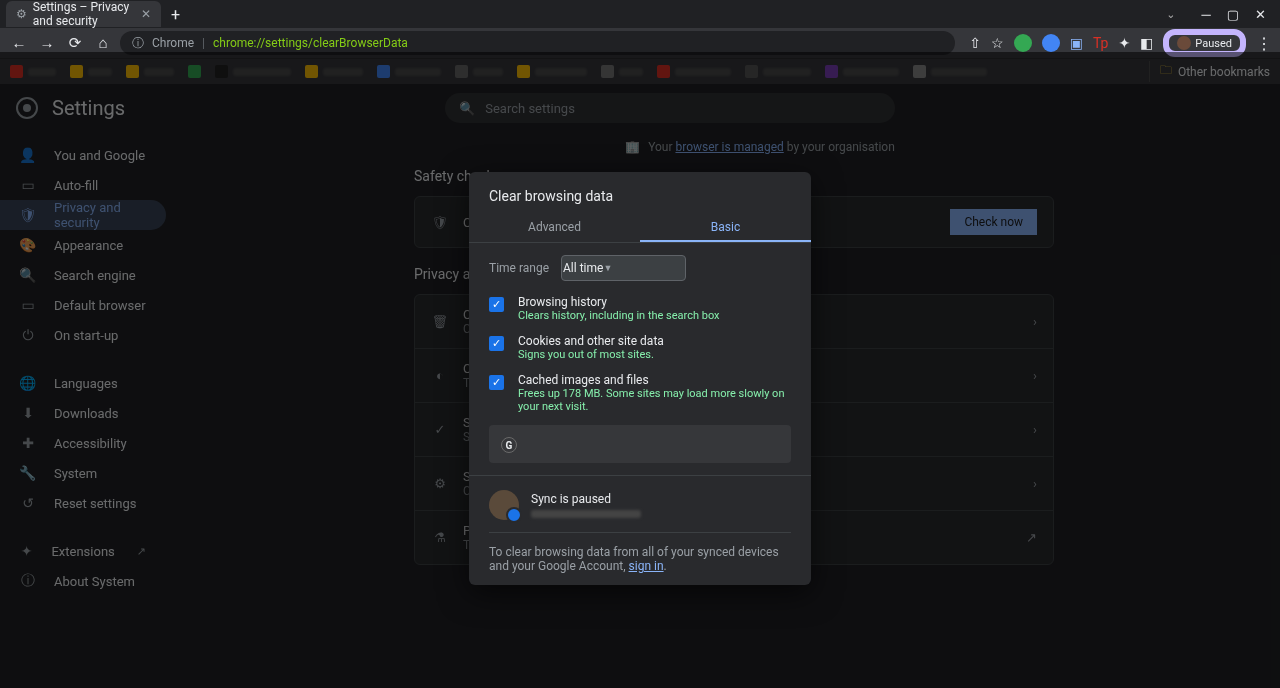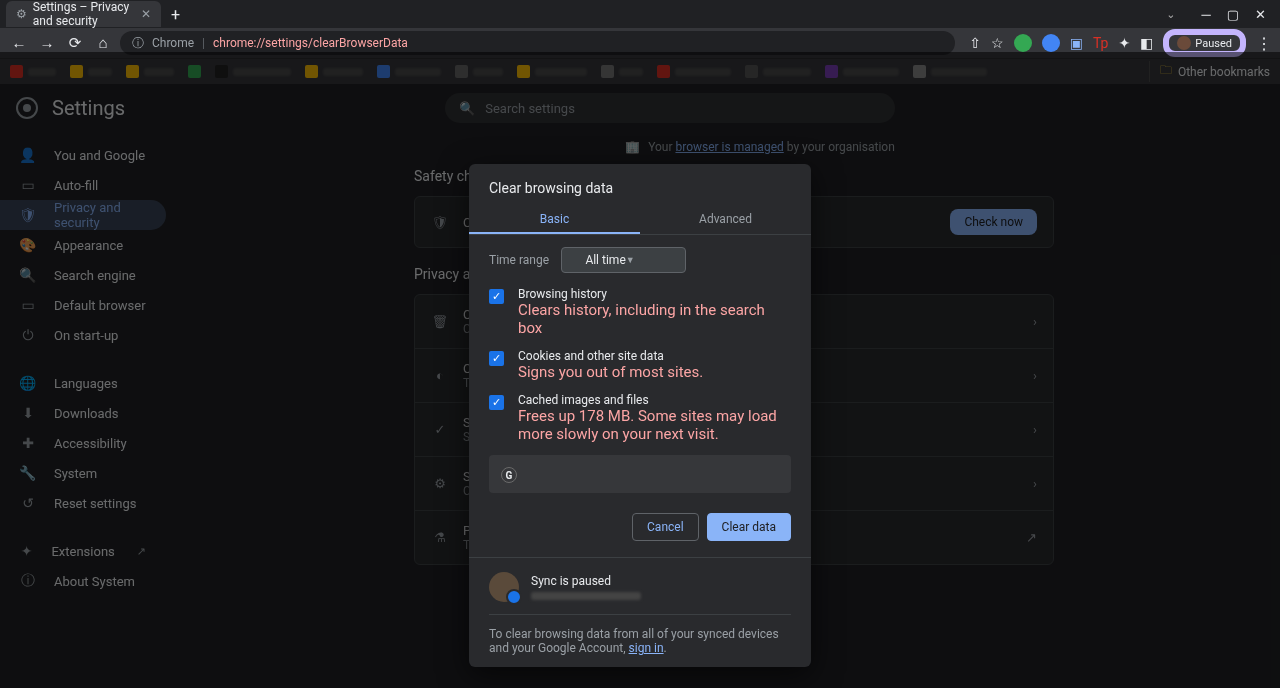--- a/index.html
+++ b/index.html
@@ -14,21 +14,21 @@
     .new-tab { color: #e8eaed; padding: 0 10px; font-size: 16px; }
     .window-controls { margin-left: auto; display: flex; gap: 16px; padding-right: 14px; color: #e8eaed; align-items: center; }
     .chevron-down { font-size: 11px; color: #aaa; margin-right: 10px; }
 
     .toolbar { display: flex; align-items: center; height: 30px; background: #35363a; padding: 0 8px; gap: 6px; }
     .nav-icon { color: #e8eaed; width: 22px; text-align: center; font-size: 15px; }
     .omnibox { flex: 1; display: flex; align-items: center; background: #202124; border-radius: 14px; height: 24px; padding: 0 12px; gap: 8px; color: #9aa0a6; font-size: 12px; }
     .omnibox .globe { color: #9aa0a6; }
     .omnibox .chrome-label { color: #9aa0a6; }
     .omnibox .sep { color: #5f6368; }
-    .omnibox .url { color: #fca5a5; }
+    .omnibox .url { color: #84cc16; }
     .toolbar-right { display: flex; align-items: center; gap: 10px; margin-left: 8px; }
     .toolbar-right .ico { color: #e8eaed; font-size: 14px; }
     .avatar-circle { width: 18px; height: 18px; border-radius: 50%; display: inline-block; }
     .paused-pill { display: flex; align-items: center; gap: 4px; border: 6px solid #c4b5fd; border-radius: 12px; padding: 1px 8px; font-size: 11px; color: #e8eaed; }
     .menu-dots { color: #e8eaed; font-size: 16px; }
 
     .bookmark-bar { height: 26px; background: #35363a; border-top: 1px solid #2a2b2e; display: flex; align-items: center; padding: 0 10px; gap: 14px; }
     .bookmark-item { display: flex; align-items: center; gap: 5px; }
     .bm-box { width: 13px; height: 13px; border-radius: 2px; }
     .bm-text { width: 40px; height: 8px; background: #4a4a4a; border-radius: 3px; filter: blur(1px); }
@@ -57,41 +57,41 @@
     .managed-row .link { color: #8ab4f8; text-decoration: underline; }
     .section-title { color: #e8eaed; font-size: 14px; margin-left: 0; margin-bottom: 12px; }
     .main-inner { width: 640px; margin-left: 0; }
     .card { background: #292a2d; border: 1px solid #3c4043; border-radius: 6px; margin-bottom: 18px; }
     .card-row { display: flex; align-items: center; padding: 12px 16px; gap: 14px; border-bottom: 1px solid #3c4043; color: #e8eaed; }
     .card-row:last-child { border-bottom: none; }
     .card-row .row-icon { color: #9aa0a6; width: 18px; text-align: center; }
     .card-row .row-text { flex: 1; }
     .card-row .row-sub { color: #9aa0a6; font-size: 12px; }
     .chev { color: #9aa0a6; }
-    .check-now-btn { background: #8ab4f8; color: #202124; border: none; border-radius: 8px; padding: 6px 14px; font-size: 12px; }
+    .check-now-btn { background: #8ab4f8; color: #202124; border: none; border-radius: 0; padding: 6px 14px; font-size: 12px; }
 
     
     .dim-overlay { position: absolute; top: 52px; left: 0; right: 0; bottom: 0; background: rgba(0,0,0,0.55); }
 
     
-    .dialog { position: absolute; width: 342px; left: 469px; top: 164px; background: #292a2d; border-radius: 6px; box-shadow: 0 8px 30px rgba(0,0,0,0.6); color: #e8eaed; }
+    .dialog { position: absolute; width: 342px; left: 469px; top: 172px; background: #292a2d; border-radius: 6px; box-shadow: 0 8px 30px rgba(0,0,0,0.6); color: #e8eaed; }
     .dialog-title { padding: 16px 20px 8px 20px; font-size: 14px; }
     .dialog-tabs { display: flex; }
     .dialog-tab { flex: 1; text-align: center; padding: 8px 0; font-size: 12px; color: #9aa0a6; position: relative; }
     .dialog-tab.active { color: #8ab4f8; }
     .dialog-tab.active::after { content: ""; position: absolute; left: 0; right: 0; bottom: 0; height: 2px; background: #8ab4f8; }
     .dialog-tabs-border { border-bottom: 1px solid #3c4043; }
     .dialog-body { padding: 12px 20px; }
     .time-row { display: flex; align-items: center; gap: 12px; margin-bottom: 14px; font-size: 12px; color: #9aa0a6; }
-    .time-select { background: #3c4043; border: 1px solid #5f6368; color: #e8eaed; border-radius: 4px; padding: 5px 28px 5px 1px; font-size: 12px; position: relative; flex: 0 0 125px; display: flex; align-items: center; justify-content: center; }
+    .time-select { background: #3c4043; border: 1px solid #5f6368; color: #e8eaed; border-radius: 4px; padding: 5px 28px 5px 1px; font-size: 12px; position: relative; flex: 0 0 125px; display: flex; align-items: center; justify-content: flex-start; }
     .time-select .caret { font-size: 9px; color: #9aa0a6; }
     .check-row { display: flex; gap: 14px; margin-bottom: 12px; }
     .checkbox { width: 15px; height: 15px; background: #1a73e8; border-radius: 2px; display: flex; align-items: center; justify-content: center; color: #fff; font-size: 11px; flex-shrink: 0; margin-top: 2px; }
     .check-text .ct-title { font-size: 12px; color: #e8eaed; }
-    .check-text .ct-sub { font-size: 15px; color: #fca5a5; }
+    .check-text .ct-sub { font-size: 11px; color: #86efac; }
     .info-box { background: #36373a; border-radius: 4px; padding: 10px 12px; display: flex; gap: 12px; font-size: 12px; color: #9aa0a6; margin-top: 6px; }
     .info-box .glogo { width: 16px; height: 16px; border-radius: 50%; color: #e8eaed; border: 1px solid #6a6a6a; display: flex; align-items: center; justify-content: center; font-size: 10px; flex-shrink: 0; margin-top: 2px; font-weight: bold; }
     .info-box .dl { color: #8ab4f8; text-decoration: underline; }
     .dialog-footer { display: flex; justify-content: flex-end; gap: 8px; padding: 8px 20px 16px 20px; }
     .btn-cancel { background: transparent; border: 1px solid #5f6368; color: #8ab4f8; border-radius: 4px; padding: 6px 14px; font-size: 12px; }
     .btn-clear { background: #8ab4f8; border: 1px solid #8ab4f8; color: #202124; border-radius: 4px; padding: 6px 14px; font-size: 12px; }
     .sync-section { border-top: 1px solid #3c4043; padding: 14px 20px 12px 20px; }
     .sync-row { display: flex; align-items: center; gap: 12px; margin-bottom: 12px; }
     .sync-avatar { width: 30px; height: 30px; border-radius: 50%; background: #5a4a3a; position: relative; flex-shrink: 0; }
     .sync-avatar::after { content: ""; position: absolute; width: 12px; height: 12px; background: #1a73e8; border: 2px solid #292a2d; border-radius: 50%; bottom: -3px; right: -3px; }
@@ -345,22 +345,22 @@
       </div>
     </div>
   </div>
 </div>
 
 <div class="dim-overlay"></div>
 
 <div class="dialog">
   <div class="dialog-title">Clear browsing data</div>
   <div class="dialog-tabs dialog-tabs-border">
+    <div class="dialog-tab">Advanced</div>
     <div class="dialog-tab active">Basic</div>
-    <div class="dialog-tab">Advanced</div>
   </div>
   <div class="dialog-body">
     <div class="time-row">
       <span>Time range</span>
       <div class="time-select">
         <span>All time</span>
         <span class="caret">▼</span>
       </div>
     </div>
 
@@ -383,24 +383,20 @@
       <div class="check-text">
         <div class="ct-title">Cached images and files</div>
         <div class="ct-sub">Frees up 178 MB. Some sites may load more slowly on your next visit.</div>
       </div>
     </div>
 
     <div class="info-box">
       <div class="glogo">G</div>
     </div>
   </div>
-  <div class="dialog-footer">
-    <button class="btn-cancel">Cancel</button>
-    <button class="btn-clear">Clear data</button>
-  </div>
   <div class="sync-section">
     <div class="sync-row">
       <div class="sync-avatar"></div>
       <div class="sync-text">
         <div class="st-title">Sync is paused</div>
         <div class="st-email"></div>
       </div>
     </div>
     <div class="sync-note">
       <span>To clear browsing data from all of your synced devices and your Google Account, </span><span class="dl">sign in</span><span>.</span>

